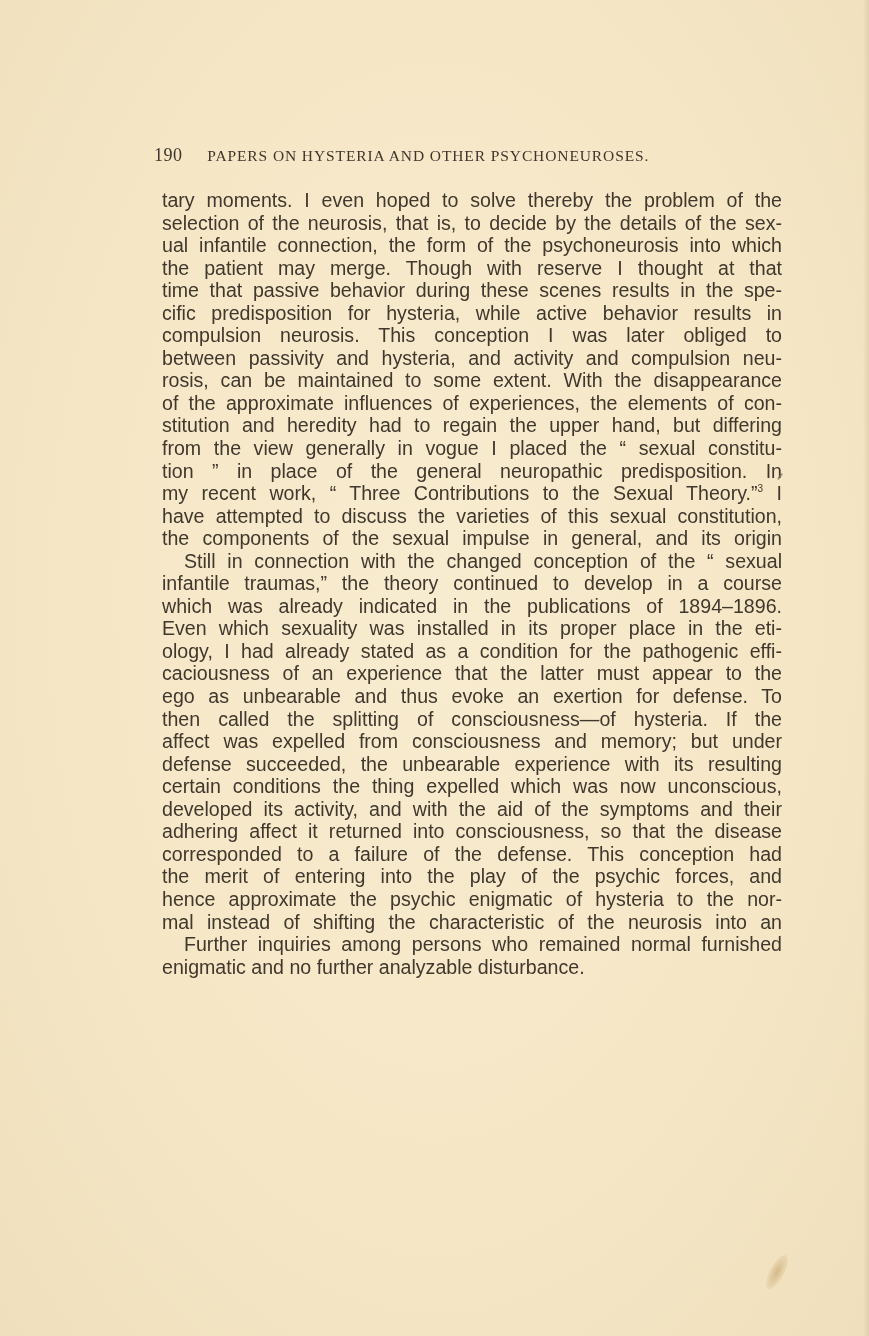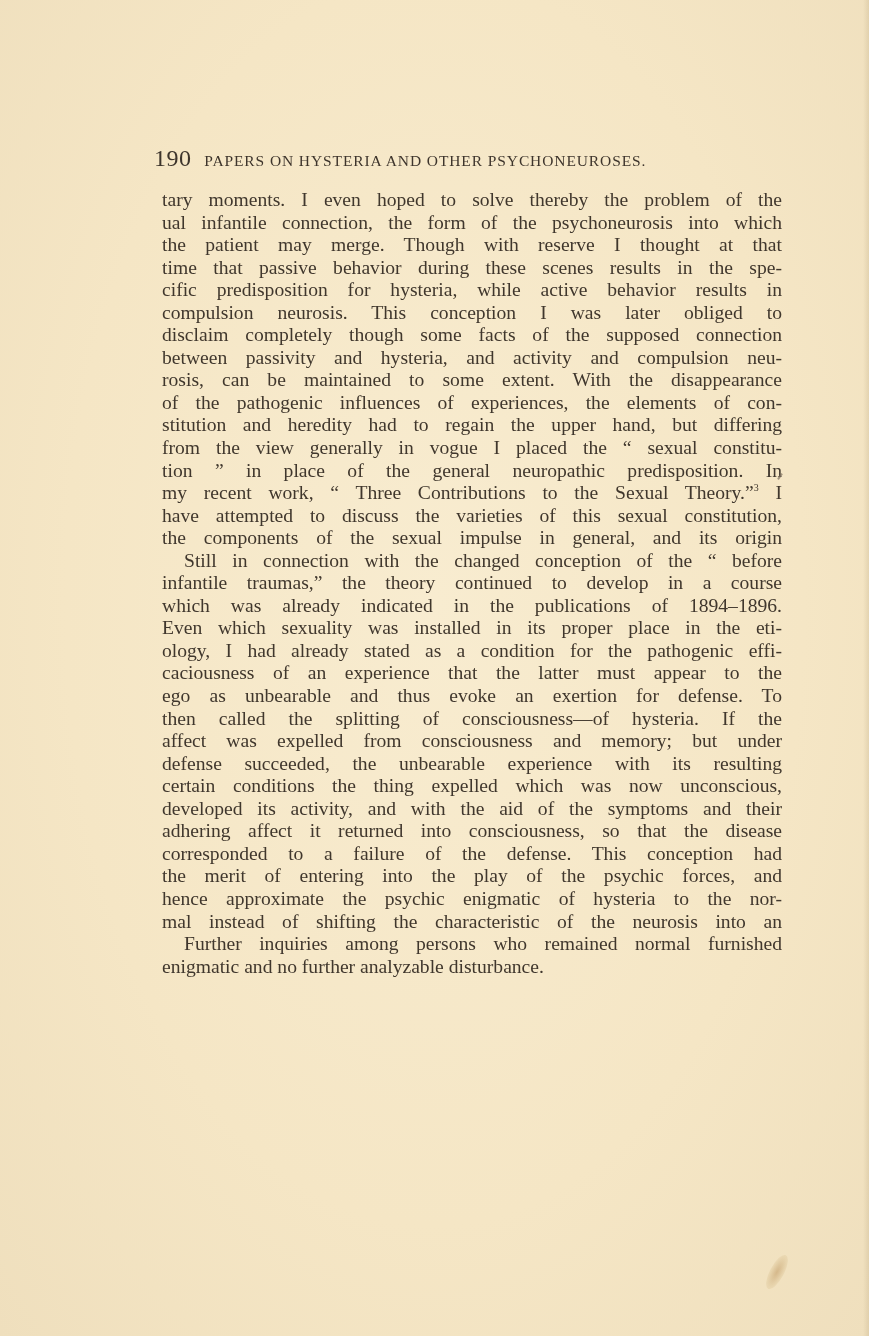--- a/index.html
+++ b/index.html
@@ -34,35 +34,35 @@
       left: 154px;
       top: 145px;
       width: 620px;
       font-family: "Liberation Serif", "DejaVu Serif", serif;
       font-size: 15.5px;
       letter-spacing: 0.9px;
       color: #3e352c;
       white-space: nowrap;
     }
     .running-head .folio {
-      font-size: 24px;
+      font-size: 18px;
       letter-spacing: 0.5px;
-      margin-right: 8px;
+      margin-right: 20px;
     }
     .body-text {
       position: absolute;
       left: 162px;
       top: 189px;
       width: 620px;
     }
     .line {
       display: block;
       height: 22.55px;
       line-height: 22.55px;
-      font-family: Liberation Serif, serif;
+      font-family: Liberation Sans, sans-serif;
       font-size: 19.6px;
       white-space: nowrap;
       text-align: justify;
       text-align-last: justify;
       color: #40372d;
     }
     .line.last {
       text-align-last: left;
     }
     .line.indent {
@@ -117,36 +117,36 @@
 <div class="page">
   <div class="right-edge"></div>
 
   <div class="running-head">
     <span class="folio">190</span>
     <span>PAPERS ON HYSTERIA AND OTHER PSYCHONEUROSES.</span>
   </div>
 
   <div class="body-text">
     <span class="line">tary moments.  I even hoped to solve thereby the problem of the</span>
+    <span class="line">selection of the neurosis, that is, to decide by the details of  the sex-</span>
     <span class="line">ual infantile connection, the form of the psychoneurosis into which</span>
     <span class="line">the patient may merge.  Though with reserve I thought at that</span>
     <span class="line">time that passive behavior during these scenes results in the spe-</span>
     <span class="line">cific predisposition for hysteria, while active behavior results in</span>
     <span class="line">compulsion neurosis.  This conception I was later obliged to</span>
-    <span class="line">disclaim completely though some facts of the supposed connection</span>
     <span class="line">between passivity and hysteria, and activity and compulsion neu-</span>
     <span class="line">rosis, can be maintained to some extent.  With the disappearance</span>
-    <span class="line">of the pathogenic influences of experiences, the elements of con-</span>
+    <span class="line">of the approximate influences of experiences, the elements of con-</span>
     <span class="line">stitution and heredity had to regain the upper hand, but differing</span>
     <span class="line">from the view generally in vogue I placed the “ sexual constitu-</span>
     <span class="line">tion ” in place of the general neuropathic predisposition.  In</span>
     <span class="line"><span>my recent work, “ Three Contributions to the Sexual Theory.”</span><sup class="fnref">3</sup> <span>I</span></span>
     <span class="line">have attempted to discuss the varieties of this sexual constitution,</span>
     <span class="line">the components of the sexual impulse in general, and its origin</span>
-    <span class="line indent">Still in connection with the changed conception of the “ before</span>
+    <span class="line indent">Still in connection with the changed conception of the “ sexual</span>
     <span class="line">infantile traumas,” the theory continued to develop in a course</span>
     <span class="line">which was already indicated in the publications of 1894–1896.</span>
     <span class="line">Even which sexuality was installed in its proper place in the eti-</span>
     <span class="line">ology, I had already  stated as a condition for the pathogenic effi-</span>
     <span class="line">caciousness of an experience that the latter must appear to the</span>
     <span class="line">ego as unbearable and thus evoke an exertion for defense.  To</span>
     <span class="line">then called the splitting of consciousness—of hysteria.  If the</span>
     <span class="line">affect was expelled from consciousness and memory; but under</span>
     <span class="line">defense succeeded, the unbearable experience with its resulting</span>
     <span class="line">certain conditions the thing expelled which was now unconscious,</span>

